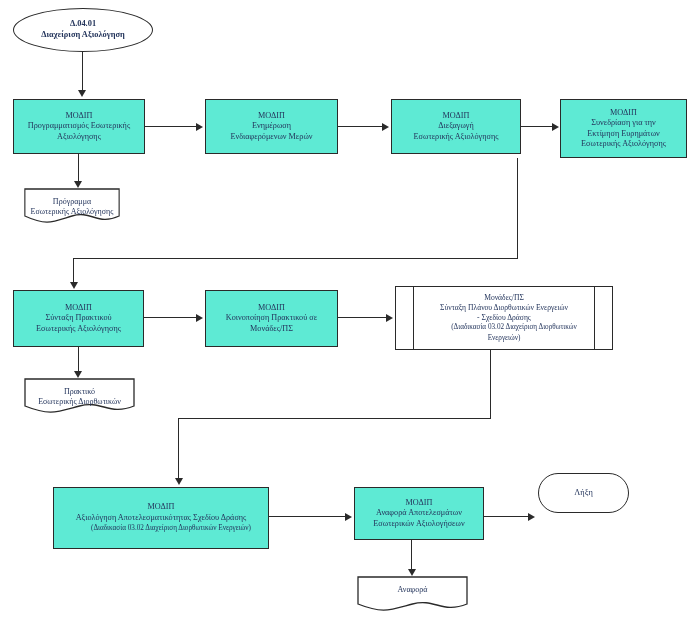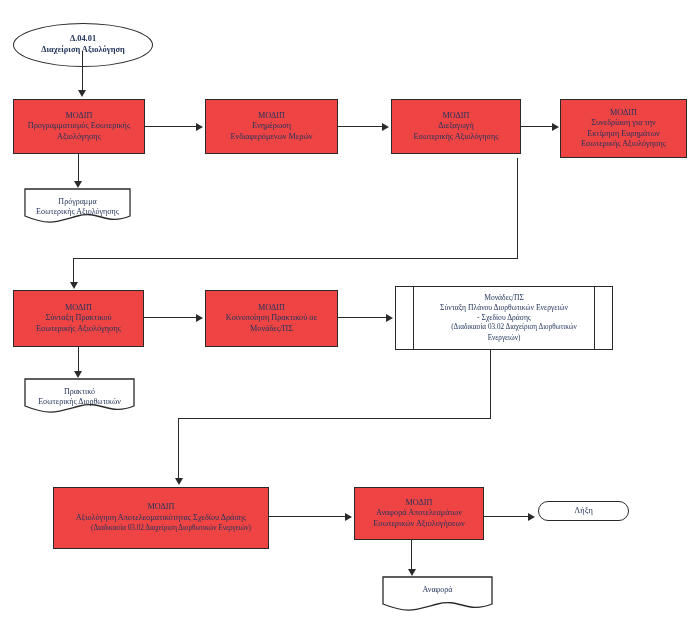--- a/index.html
+++ b/index.html
@@ -28,21 +28,21 @@
   }
   .node .txt{
     display:block;
     width:100%;
     padding:0 3px;
     white-space:pre-line;
   }
   
   .proc{
     border:1.4px solid #2a2a2a;
-    background:#ef4444;
+    background:#5eead4;
     font-size:8.2px;
   }
   
   .term-ellipse{
     border:1.5px solid #2a2a2a;
     background:#ffffff;
     border-radius:50%;
     font-size:8.4px;
     font-weight:bold;
   }
@@ -106,21 +106,21 @@
     border-top:4.2px solid transparent;
     border-bottom:4.2px solid transparent;
     border-left:7px solid #2a2a2a;
   }
 </style>
 </head>
 <body>
 
 <div id="canvas">
 
-  <div class="node term-ellipse" style="left:13px;top:23px;width:140px;height:44px;">
+  <div class="node term-ellipse" style="left:13px;top:8px;width:140px;height:44px;">
     <span class="txt"><span>Δ.04.01</span><br><span>Διαχείριση Αξιολόγηση</span></span>
   </div>
 
   <div class="ln lnv" style="left:82px;top:51px;height:41px;"></div>
   <div class="arw arw-d" style="left:78px;top:90px;"></div>
 
   <div class="node proc" style="left:13px;top:99px;width:132px;height:55px;">
     <span class="txt">ΜΟΔΙΠ
 Προγραμματισμός Εσωτερικής
 Αξιολόγησης</span>
@@ -150,21 +150,21 @@
 
   <div class="ln lnh" style="left:338px;top:126px;width:45px;"></div>
   <div class="arw arw-r" style="left:382px;top:122.5px;"></div>
 
   <div class="ln lnh" style="left:521px;top:126px;width:32px;"></div>
   <div class="arw arw-r" style="left:552px;top:122.5px;"></div>
 
   <div class="ln lnv" style="left:78px;top:154px;height:30px;"></div>
   <div class="arw arw-d" style="left:74px;top:181px;"></div>
 
-  <div class="node doc" style="left:24px;top:188px;width:107px;height:38px;">
+  <div class="node doc" style="left:24px;top:188px;width:96px;height:38px;">
     <svg class="doc-svg" viewBox="0 0 111 38" preserveAspectRatio="none">
       <path d="M1,1 L110,1 L110,28 C85,38 78,22 55.5,28 C33,34 26,38 1,28 Z" fill="#ffffff" stroke="#2a2a2a" stroke-width="1.3"></path>
     </svg>
     <span class="txt">Πρόγραμμα
 Εσωτερικής Αξιολόγησης</span>
   </div>
 
   <div class="ln lnv" style="left:517px;top:158px;height:101px;"></div>
   <div class="ln lnh" style="left:73px;top:258px;width:445px;"></div>
   <div class="ln lnv" style="left:73px;top:258px;height:26px;"></div>
@@ -216,33 +216,33 @@
     <span class="txt"><span>ΜΟΔΙΠ
 Αξιολόγηση Αποτελεσματικότητας Σχεδίου Δράσης</span><br><span class="ital">(Διαδικασία 03.02 Διαχείριση Διορθωτικών Ενεργειών)</span></span>
   </div>
 
   <div class="node proc" style="left:354px;top:487px;width:130px;height:53px;">
     <span class="txt">ΜΟΔΙΠ
 Αναφορά Αποτελεσμάτων
 Εσωτερικών Αξιολογήσεων</span>
   </div>
 
-  <div class="node term-round" style="left:538px;top:501px;width:91px;height:20px;">
+  <div class="node term-round" style="left:538px;top:473px;width:91px;height:40px;">
     <span class="txt">Λήξη</span>
   </div>
 
   <div class="ln lnh" style="left:269px;top:516px;width:77px;"></div>
   <div class="arw arw-r" style="left:345px;top:512.5px;"></div>
 
   <div class="ln lnh" style="left:484px;top:516px;width:45px;"></div>
   <div class="arw arw-r" style="left:528px;top:512.5px;"></div>
 
   <div class="ln lnv" style="left:411px;top:540px;height:31px;"></div>
   <div class="arw arw-d" style="left:407.5px;top:569px;"></div>
 
-  <div class="node doc" style="left:357px;top:576px;width:111px;height:38px;margin-left:25px;">
+  <div class="node doc" style="left:357px;top:576px;width:111px;height:38px;">
     <svg class="doc-svg" viewBox="0 0 111 38" preserveAspectRatio="none">
       <path d="M1,1 L110,1 L110,28 C85,38 78,22 55.5,28 C33,34 26,38 1,28 Z" fill="#ffffff" stroke="#2a2a2a" stroke-width="1.3"></path>
     </svg>
     <span class="txt">Αναφορά</span>
   </div>
 
 </div>
 
 </body></html>

